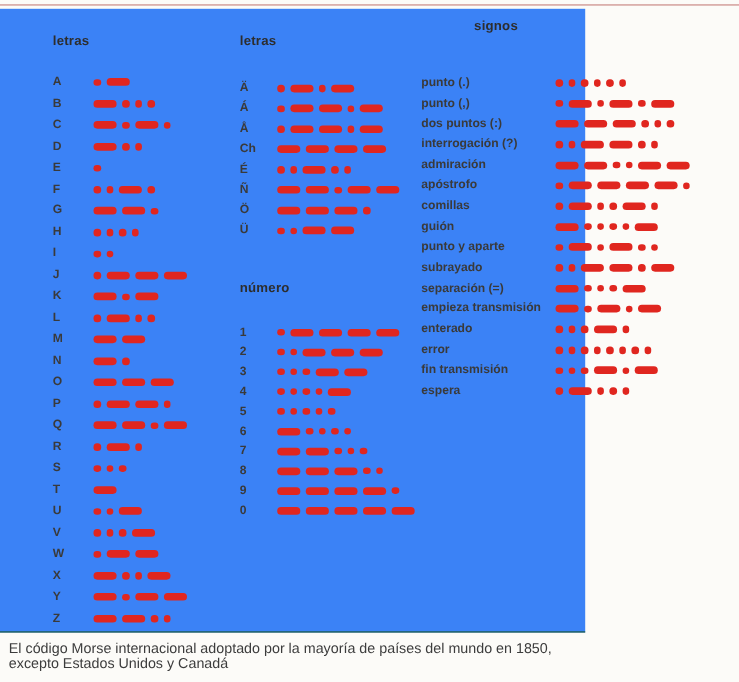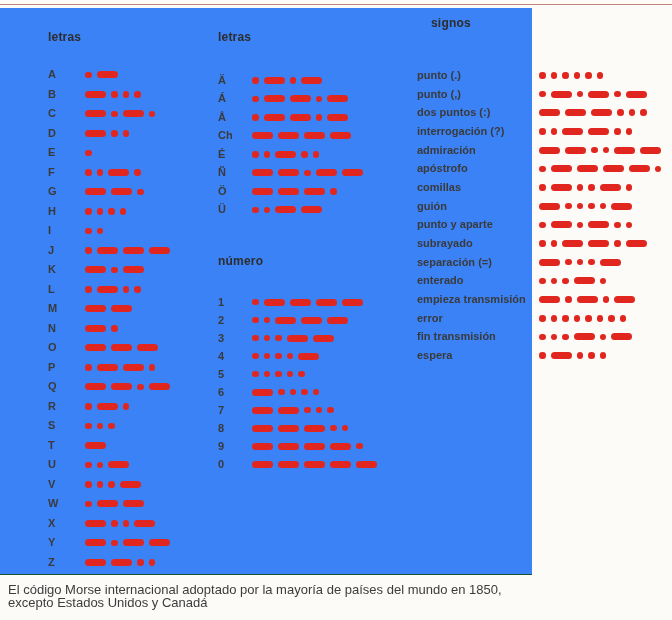--- a/index.html
+++ b/index.html
@@ -33,21 +33,21 @@
   .dot{width:6.5px;height:6.5px;border-radius:50%;}
   .dash{width:21px;height:7px;border-radius:3.5px;}
   
   .c-letters1 .mrow{height:19.5px;}
   .c-letters1 .mlabel{width:37px;}
   .c-letters2 .mrow{height:18.5px;}
   .c-letters2 .mlabel{width:34px;}
   .c-numbers .mrow{height:18px;}
   .c-numbers .mlabel{width:34px;}
   .c-signs .mrow{height:18.7px;}
-  .c-signs .mlabel{width:122px;font-size:11px;margin-left:34px;}
+  .c-signs .mlabel{width:122px;font-size:11px;}
   .caption{
     position:absolute;left:8px;top:583px;width:540px;
     font-size:13px;line-height:13px;color:#3c3c3c;
   }
 </style>
 </head>
 <body>
 
 <div class="top-line"></div>
 
@@ -573,37 +573,37 @@
         <span class="mlabel">separación (=)</span>
         <span class="mcode">
           <span class="dash"></span>
           <span class="dot"></span>
           <span class="dot"></span>
           <span class="dot"></span>
           <span class="dash"></span>
         </span>
       </div>
       <div class="mrow">
+        <span class="mlabel">empieza transmisión</span>
+        <span class="mcode">
+          <span class="dash"></span>
+          <span class="dot"></span>
+          <span class="dash"></span>
+          <span class="dot"></span>
+          <span class="dash"></span>
+        </span>
+      </div>
+      <div class="mrow">
         <span class="mlabel">enterado</span>
         <span class="mcode">
           <span class="dot"></span>
           <span class="dot"></span>
           <span class="dot"></span>
           <span class="dash"></span>
           <span class="dot"></span>
-        </span>
-      </div>
-      <div class="mrow">
-        <span class="mlabel">empieza transmisión</span>
-        <span class="mcode">
-          <span class="dash"></span>
-          <span class="dot"></span>
-          <span class="dash"></span>
-          <span class="dot"></span>
-          <span class="dash"></span>
         </span>
       </div>
       <div class="mrow">
         <span class="mlabel">error</span>
         <span class="mcode">
           <span class="dot"></span>
           <span class="dot"></span>
           <span class="dot"></span>
           <span class="dot"></span>
           <span class="dot"></span>

